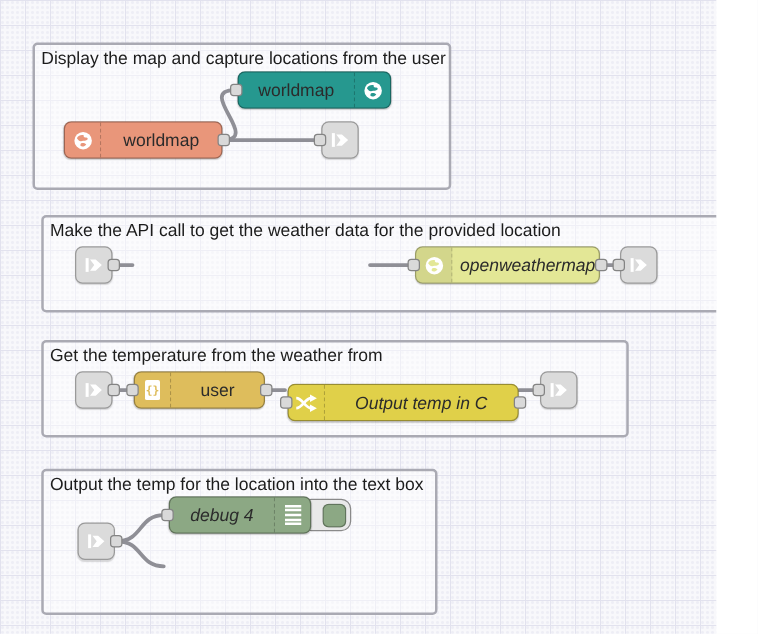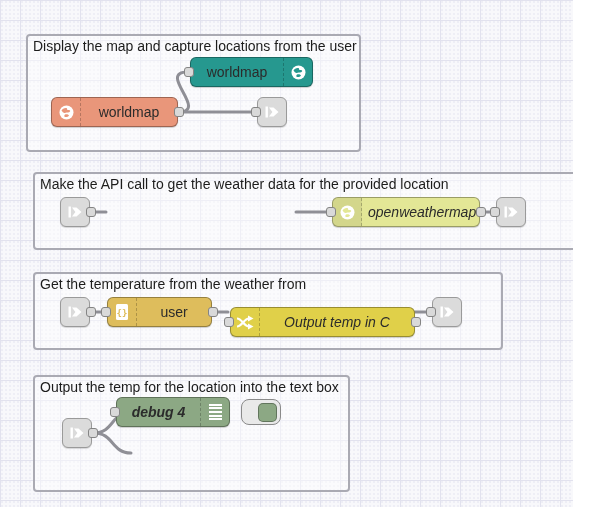--- a/index.html
+++ b/index.html
@@ -208,21 +208,21 @@
   </div>
 
   <div class="link-node" style="left:62px;top:418px;">
     <svg width="16" height="16" viewBox="0 0 16 16">
       <rect x="1.5" y="2.5" width="2.4" height="11" fill="#fff"></rect>
       <polygon points="5,3.5 9.5,3.5 14.5,8 9.5,12.5 5,12.5 8.4,8" fill="#fff"></polygon>
     </svg>
     <div class="port out"></div>
   </div>
 
-  <div class="node" style="left: 116px; top: 397px; width: 112px; background-color: rgb(140, 168, 132); color: rgb(140, 168, 132); font-weight: bold;">
+  <div class="node" style="left: 135px; top: 397px; width: 112px; background-color: rgb(140, 168, 132); color: rgb(140, 168, 132);">
     <div class="port in"></div>
     <div class="node-label italic">debug 4</div>
     <div class="icon-area right">
       <div class="debug-lines">
           <span></span>
           <span></span>
           <span></span>
           <span></span>
           <span></span>
         </div>

